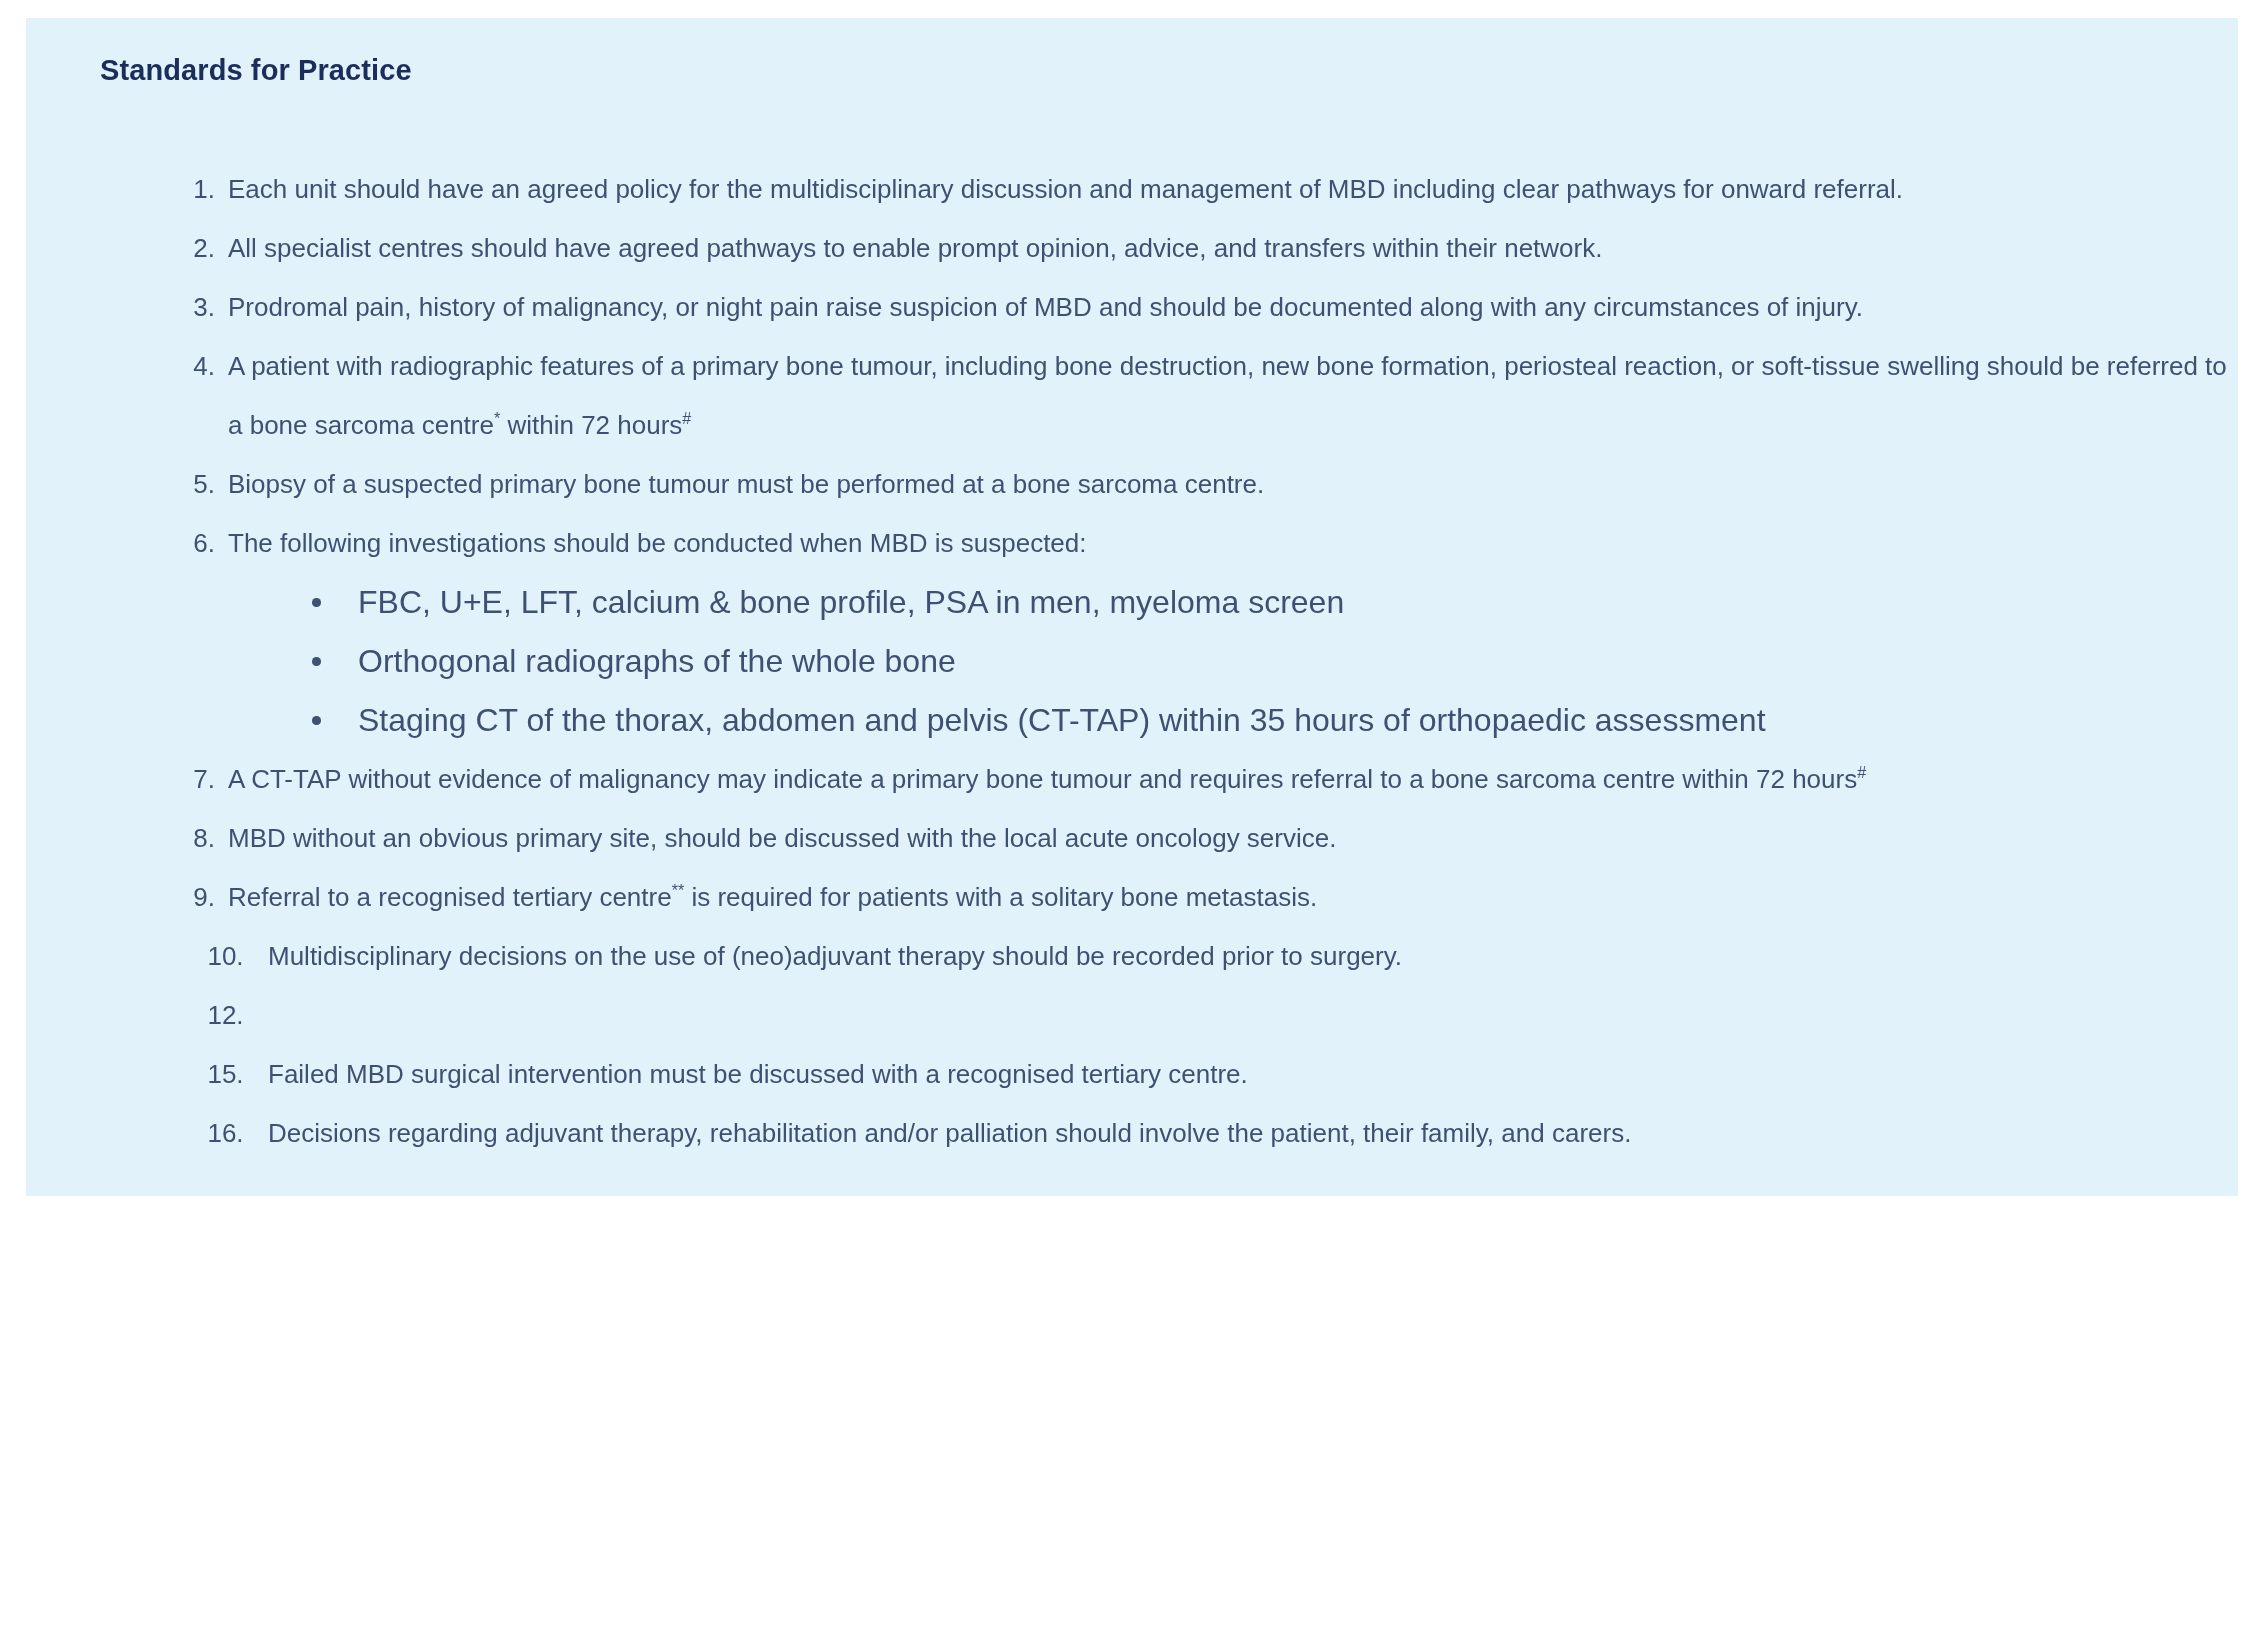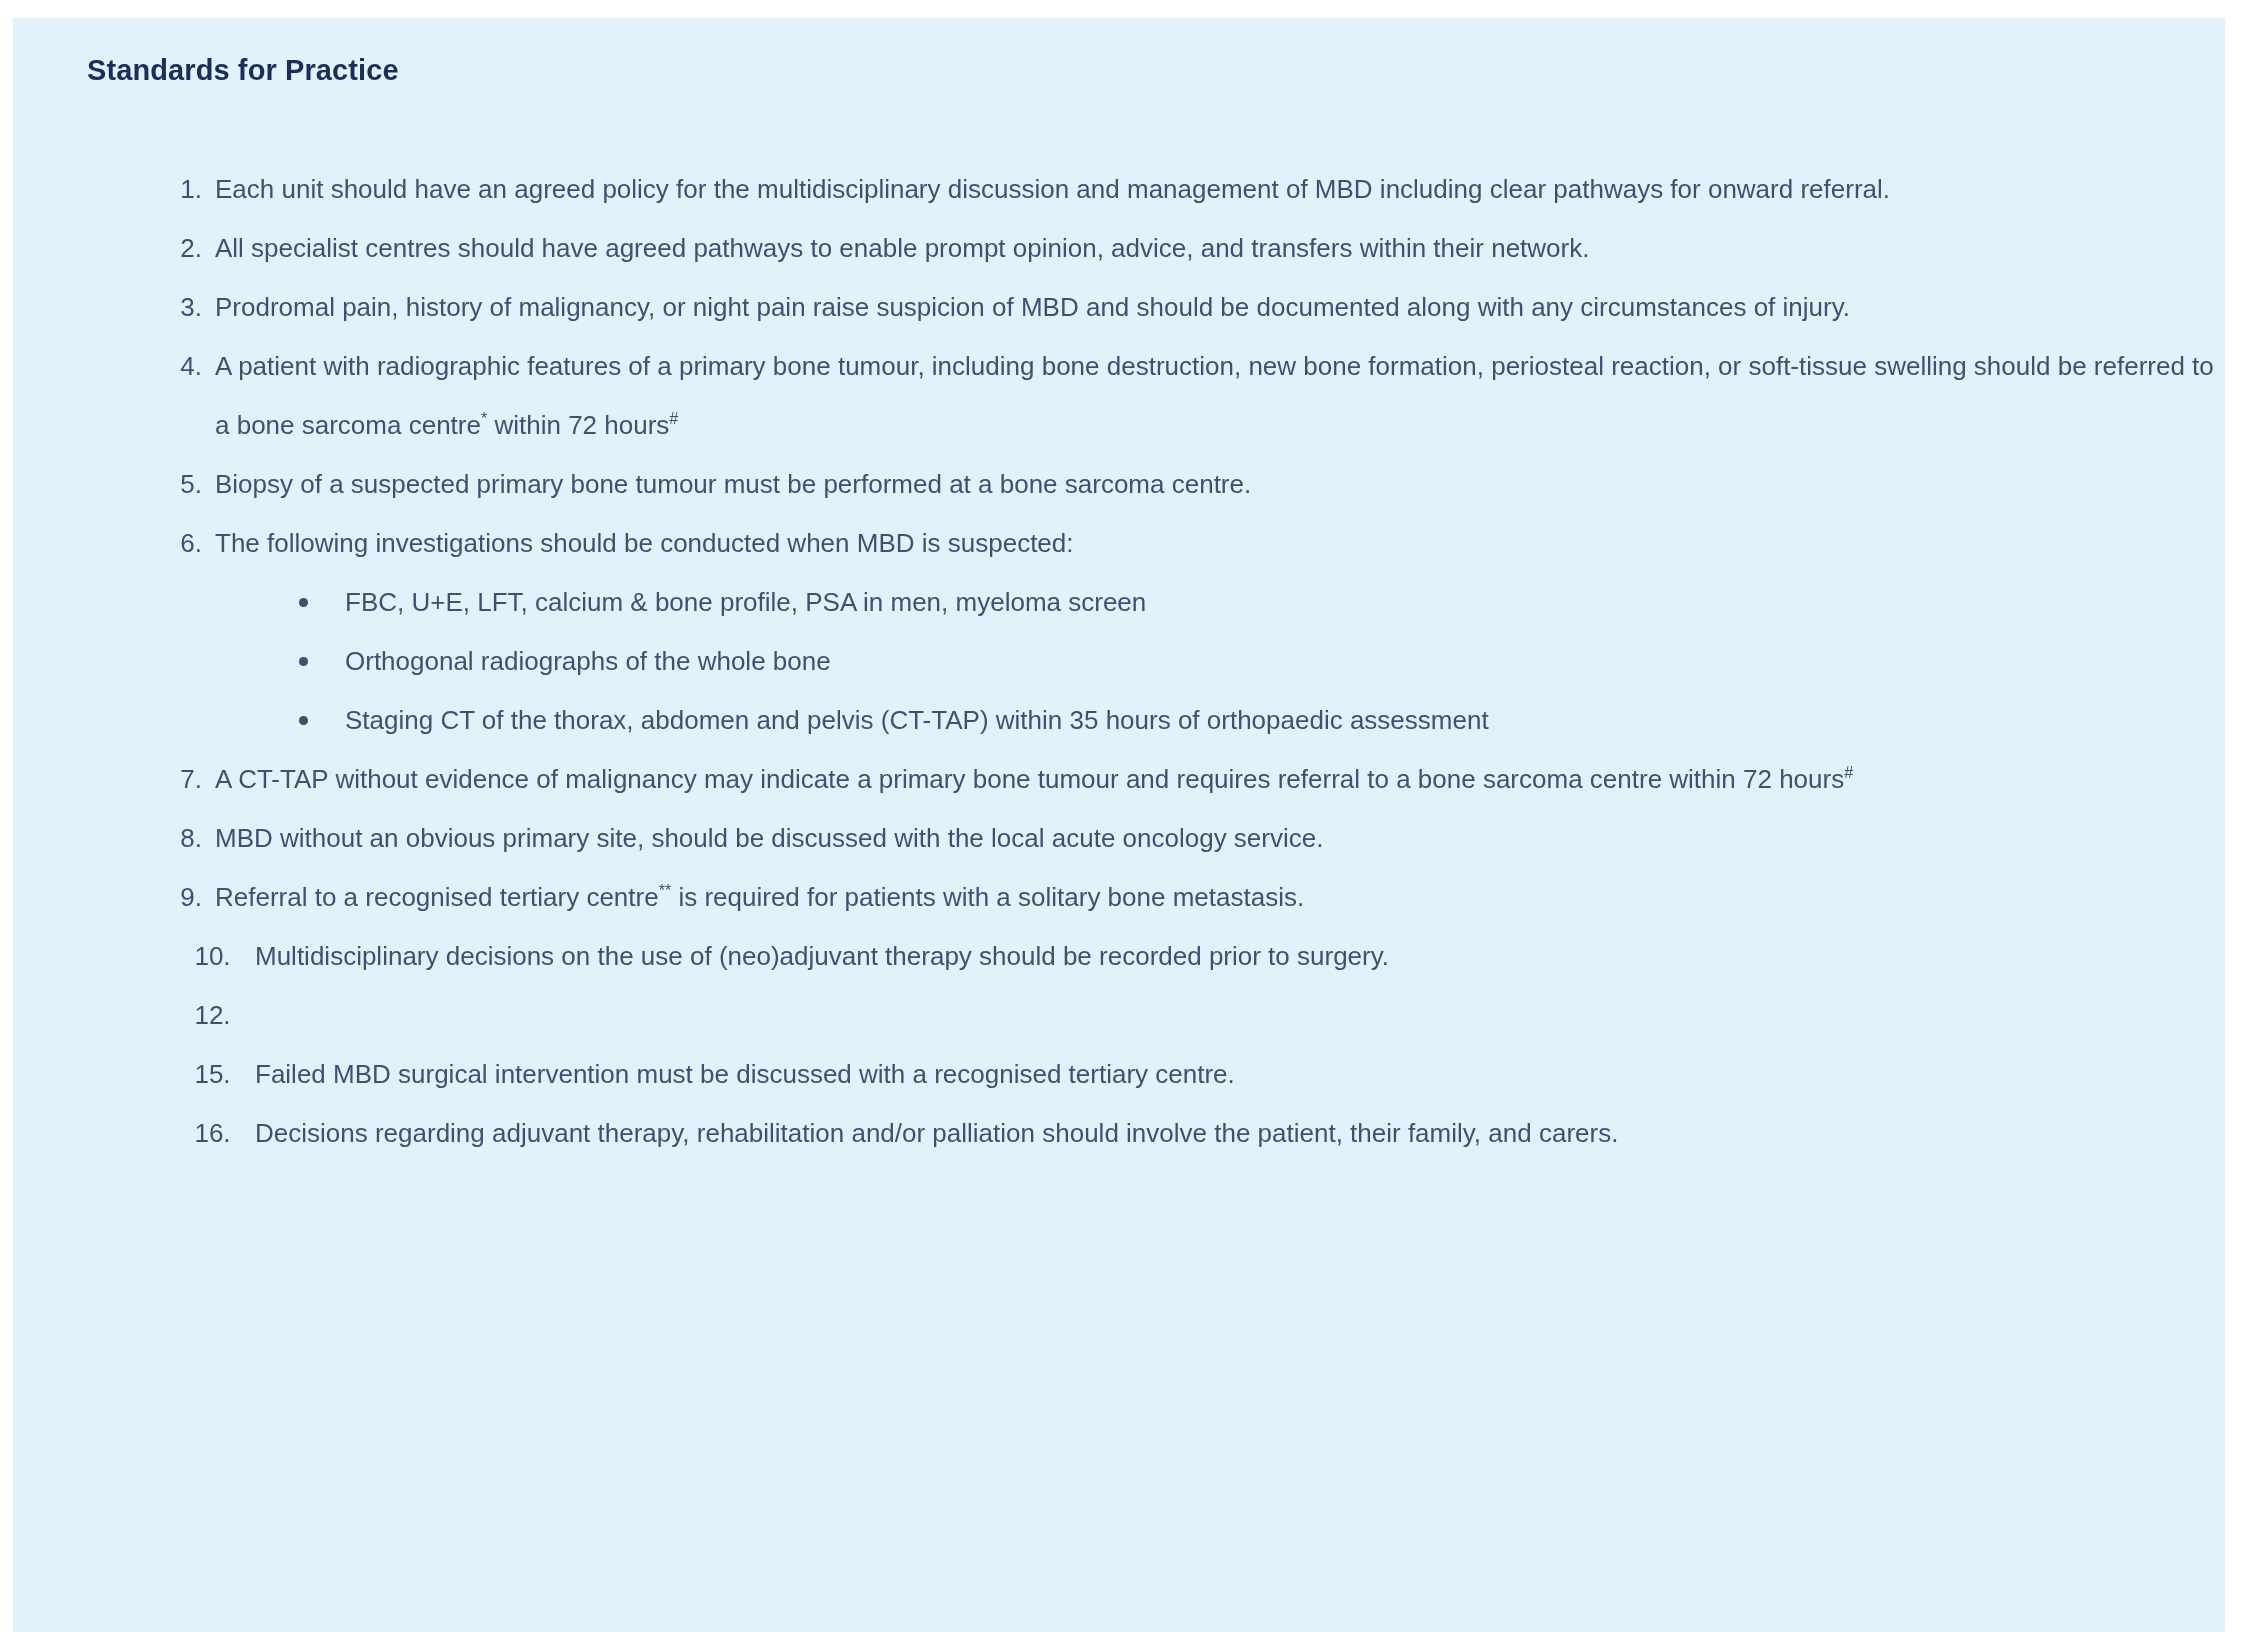--- a/index.html
+++ b/index.html
@@ -8,24 +8,24 @@
     background: #ffffff;
   }
   body {
     width: 2250px;
     height: 1648px;
     font-family: "Liberation Sans", sans-serif;
     overflow: hidden;
   }
   #panel {
     position: absolute;
-    left: 13px;
+    left: 26px;
     top: 18px;
     width: 2212px;
-    height: 1614px;
+    height: 1178px;
     background: #e2f2fb;
     box-sizing: border-box;
   }
   #panel-title {
     position: absolute;
     left: 74px;
     top: 36px;
     font-size: 29px;
     font-weight: bold;
     color: #1b2d5b;
@@ -70,21 +70,21 @@
     display: block;
   }
   .sub-list {
     margin: 0;
     padding: 0;
     list-style: none;
   }
   .sub-item {
     position: relative;
     color: #3f5172;
-    font-size: 26px;
+    font-size: 32px;
     line-height: 59px;
     padding-left: 332px;
     min-height: 59px;
   }
   .sub-item .dot {
     position: absolute;
     left: 286px;
     top: 25px;
     width: 8.5px;
     height: 8.5px;

